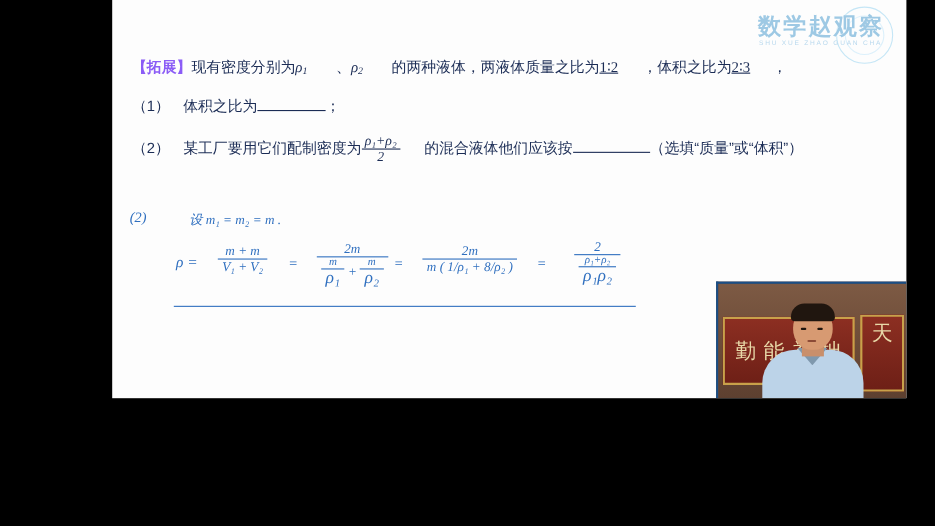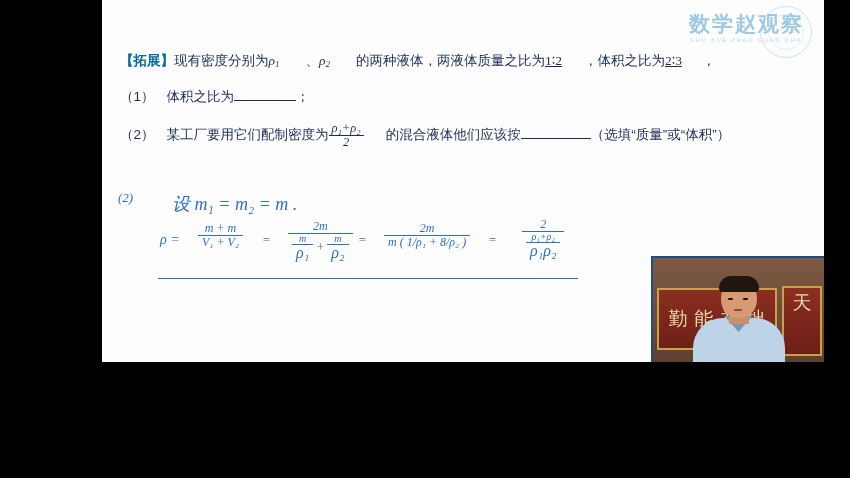--- a/index.html
+++ b/index.html
@@ -31,21 +31,21 @@
     font-family:"Liberation Serif",serif;font-weight:bold;
     text-shadow:0 0 2px #ffffff;
   }
   #logo .lsub{
     position:absolute;right:16px;top:33px;
     font-size:6px;letter-spacing:1.6px;color:#b9d9ee;
   }
 
   .body-text{color:#1b2c55;font-size:13.5px;}
   .row{position:absolute;white-space:nowrap;}
-  .kw{color:#0369a1;font-weight:bold;}
+  .kw{color:#8b5cf6;font-weight:bold;}
   .rho{font-family:"Liberation Serif",serif;font-style:italic;}
   .sub{font-size:9px;vertical-align:-2px;font-style:italic;font-family:"Liberation Serif",serif;}
   .ratio{font-family:"Liberation Serif",serif;text-decoration:underline;}
   .blank{display:inline-block;border-bottom:1px solid #1b2c55;}
   .frac{display:inline-block;text-align:center;vertical-align:middle;
         font-family:"Liberation Serif",serif;font-style:italic;line-height:1.05;}
   .frac .num{display:block;padding:0 3px;font-size:12.5px;}
   .frac .den{display:block;border-top:1px solid #1b2c55;padding:0 3px;font-size:12.5px;}
 
   
@@ -125,21 +125,21 @@
     <div class="row body-text" style="left:18px;top:88px;">
       <span>（1）</span><span style="display:inline-block;width:12px;"></span><span>体积之比为</span><span class="blank" style="width:62px;"></span><span>；</span>
     </div>
 
     <div class="row body-text" style="left:18px;top:122px;">
       <span>（2）</span><span style="display:inline-block;width:12px;"></span><span>某工厂要用它们配制密度为</span><span class="frac"><span class="num">ρ₁+ρ₂</span><span class="den">2</span></span><span style="display:inline-block;width:22px;"></span><span>的混合液体他们应该按</span><span class="blank" style="width:70px;"></span><span>（选填“质量”或“体积”）</span>
     </div>
 
 
     <div class="hand" style="left:16px;top:190px;font-size:13px;">(2)</div>
-    <div class="hand" style="left:70px;top:192px;font-size:18px;">设 m₁ = m₂ = m .</div>
+    <div class="hand" style="left:70px;top:192px;font-size:12px;">设 m₁ = m₂ = m .</div>
 
     <div class="hand" style="left:58px;top:232px;font-size:14px;">ρ =</div>
 
     <span class="hand hw-frac" style="left:96px;top:222px;font-style:italic;">
       <span class="n">m + m</span>
       <span class="d">V₁ + V₂</span>
     </span>
 
     <div class="hand" style="left:160px;top:232px;font-size:13px;">=</div>
 

